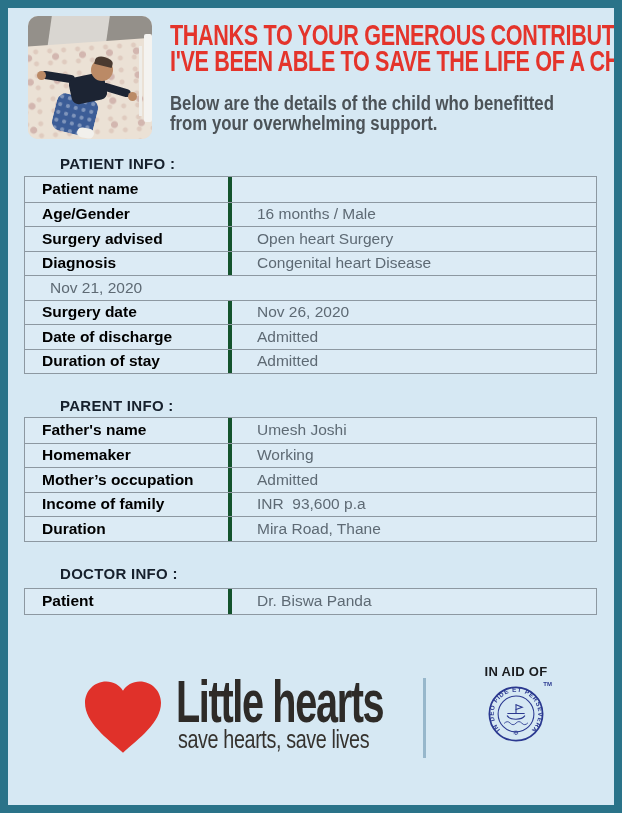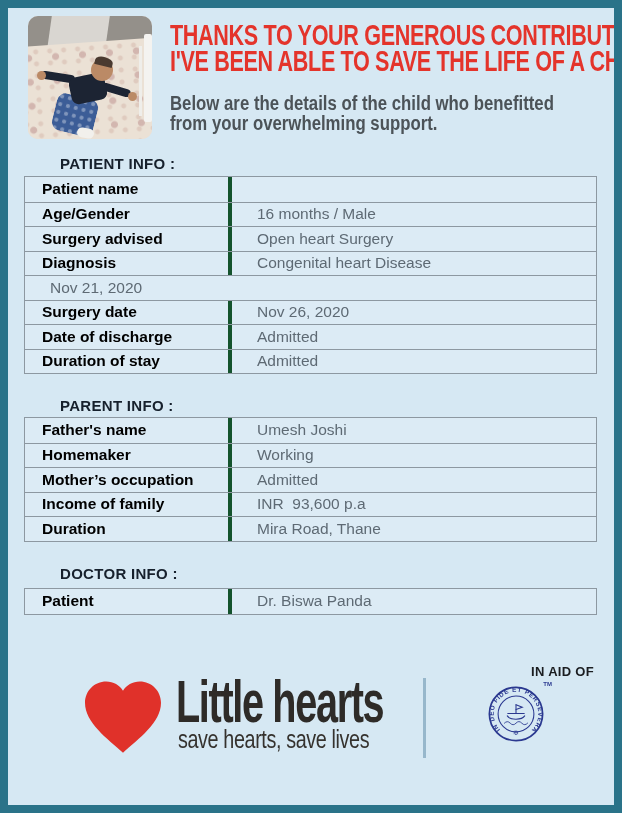--- a/index.html
+++ b/index.html
@@ -56,21 +56,21 @@
 
   
   .heart-logo { position:absolute; left:72px; top:670px; width:86px; height:76px; }
   .brand-name { position:absolute; left:168px; top:664px; font-size:60px; font-weight:bold;
                 color:#2e2b28; letter-spacing:-2px; line-height:1; white-space:nowrap;
                 transform:scaleX(0.66); transform-origin:left top; }
   .brand-tag  { position:absolute; left:170px; top:718px; font-size:26px; color:#35322e;
                 letter-spacing:-0.5px; line-height:1; white-space:nowrap;
                 transform:scaleX(0.76); transform-origin:left top; }
   .footer-divider { position:absolute; left:415px; top:670px; width:2.5px; height:80px; background:#97b7cb; }
-  .wadia { position:absolute; left:430px; top:656px; width:156px; text-align:right; }
+  .wadia { position:absolute; left:430px; top:656px; width:156px; text-align:center; }
   .in-aid { font-size:13px; font-weight:bold; color:#1b1d20; letter-spacing:0.3px; }
   .seal-wrap { position:relative; width:64px; height:60px; margin:4px auto 2px; }
   .seal-tm { position:absolute; right:-4px; top:-2px; font-size:6px; font-weight:bold; color:#2b3990; }
   .wadia-name { font-size:17px; font-weight:bold; color:#2b3990; letter-spacing:-0.3px; }
 </style>
 </head>
 <body>
 
 <div class="page">
   <div class="content">

